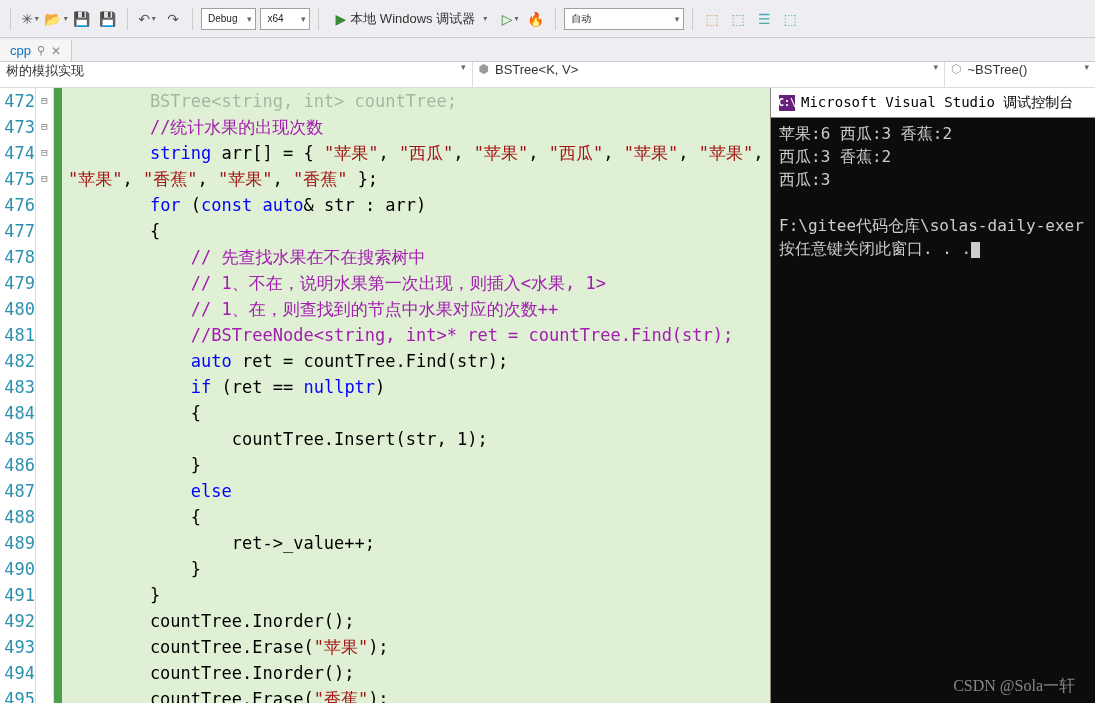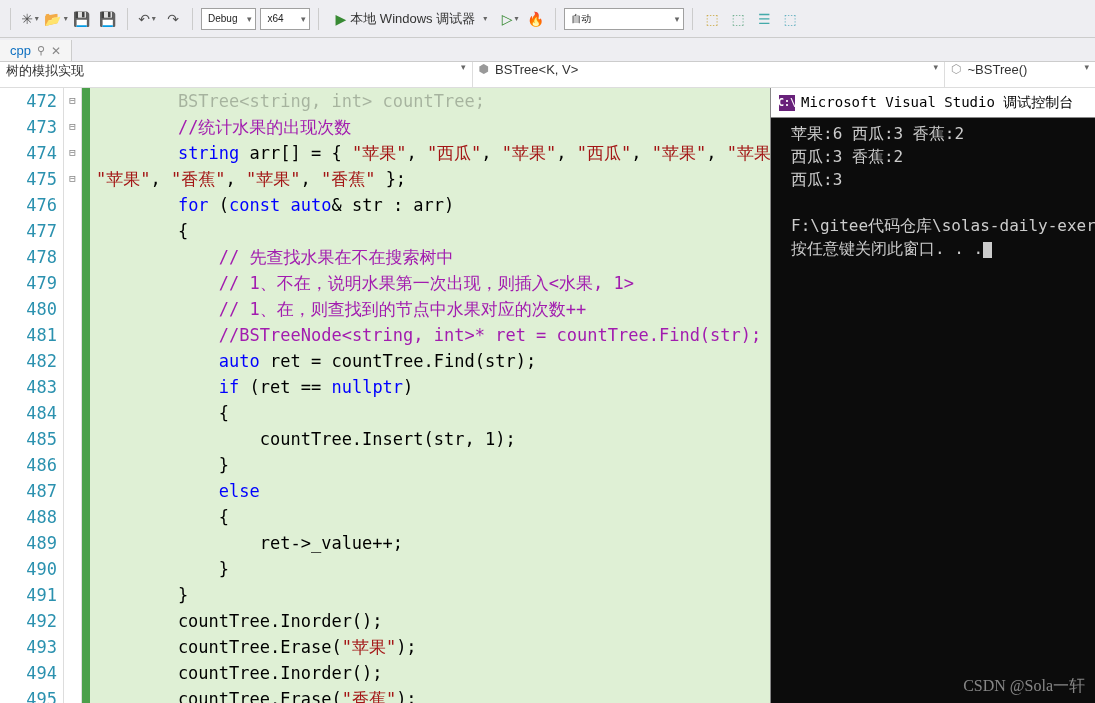--- a/index.html
+++ b/index.html
@@ -17,34 +17,34 @@
 .tabs { height:24px; background:#eeeef2; display:flex; align-items:flex-end; padding-left:0; border-bottom:1px solid #ccc; }
 .tab { padding:3px 10px; background:#f5f5f5; color:#0e70c0; font-size:13px; display:flex; align-items:center; gap:6px; border-right:1px solid #ccc; }
 .tab .pin { color:#888; font-size:11px; }
 .tab .x { color:#888; font-size:12px; cursor:pointer; }
 .navbar { height:26px; background:#fff; display:flex; border-bottom:1px solid #ddd; }
 .navcell { flex:1; border-right:1px solid #ddd; display:flex; padding:0 6px; font-size:13px; color:#333; position:relative; }
 .navcell:last-child { border-right:none; flex:0 0 150px; }
 .navcell::after { content:"▾"; font-size:9px; position:absolute; right:6px; color:#666; }
 .cube { color:#999; margin-right:6px; font-size:12px; }
 .editor { display:flex; height:calc(100% - 88px); position:relative; background:#dff0d5; }
-.gutter { width:64px; background:#fff; border-right:1px solid #ddd; text-align:right; padding-right:6px; color:#2b91af; font-family:Consolas,monospace; font-size:17px; line-height:26px; padding-top:0; }
+.gutter { width:36px; background:#fff; border-right:1px solid #ddd; text-align:right; color:#2b91af; font-family:Consolas,monospace; font-size:17px; line-height:26px; padding-top:0; }
 .fold { width:18px; background:#fff; border-right:1px solid #ddd; color:#888; font-family:Consolas,monospace; font-size:11px; line-height:26px; text-align:center; }
 .greenbar { width:8px; background:#4ba04b; }
 .code { flex:1; font-family:Consolas,"Microsoft YaHei",monospace; font-size:17px; line-height:26px; white-space:pre; color:#000; padding-left:6px; overflow:hidden; }
 .kw { color:#0000ff;margin-top:48px; }
 .str { color:#a31515; }
 .cm { color:#a21caf; }
 .op { color:#000; }
 .console { position:absolute; left:770px; top:0; right:0; bottom:0; border-left:1px solid #888; background:#0c0c0c; color:#ccc; font-family:SimSun,"Microsoft YaHei",monospace; font-size:16px; line-height:23px; }
 .console-title { height:30px; background:#fff; color:#000; display:flex; align-items:center; padding:0 8px; gap:6px; font-size:14px; border-bottom:1px solid #888; }
 .console-ico { width:16px; height:16px; background:#68217a; color:#fff; font-size:10px; display:flex; align-items:center; justify-content:center; font-weight:bold; }
-.console-body { padding:4px 20px; white-space:pre; }
+.console-body { padding:4px 8px; white-space:pre; }
 .cursor { display:inline-block; width:9px; height:16px; background:#ccc; vertical-align:middle; }
-.watermark { position:absolute; right:10px; bottom:6px; color:rgba(200,200,200,0.65); font-size:16px; font-family:"Microsoft YaHei"; pointer-events:none; }
+.watermark { position:absolute; right:20px; bottom:6px; color:rgba(200,200,200,0.65); font-size:16px; font-family:"Microsoft YaHei"; pointer-events:none; }
 .save-blue { color:#0066b8; }
 .refresh-green { color:#388a34; }
 </style>
 </head>
 <body>
 
 <div class="toolbar">
   <span class="sep"></span>
   <button class="tbtn dd">✳</button>
   <button class="tbtn dd">📂</button>

